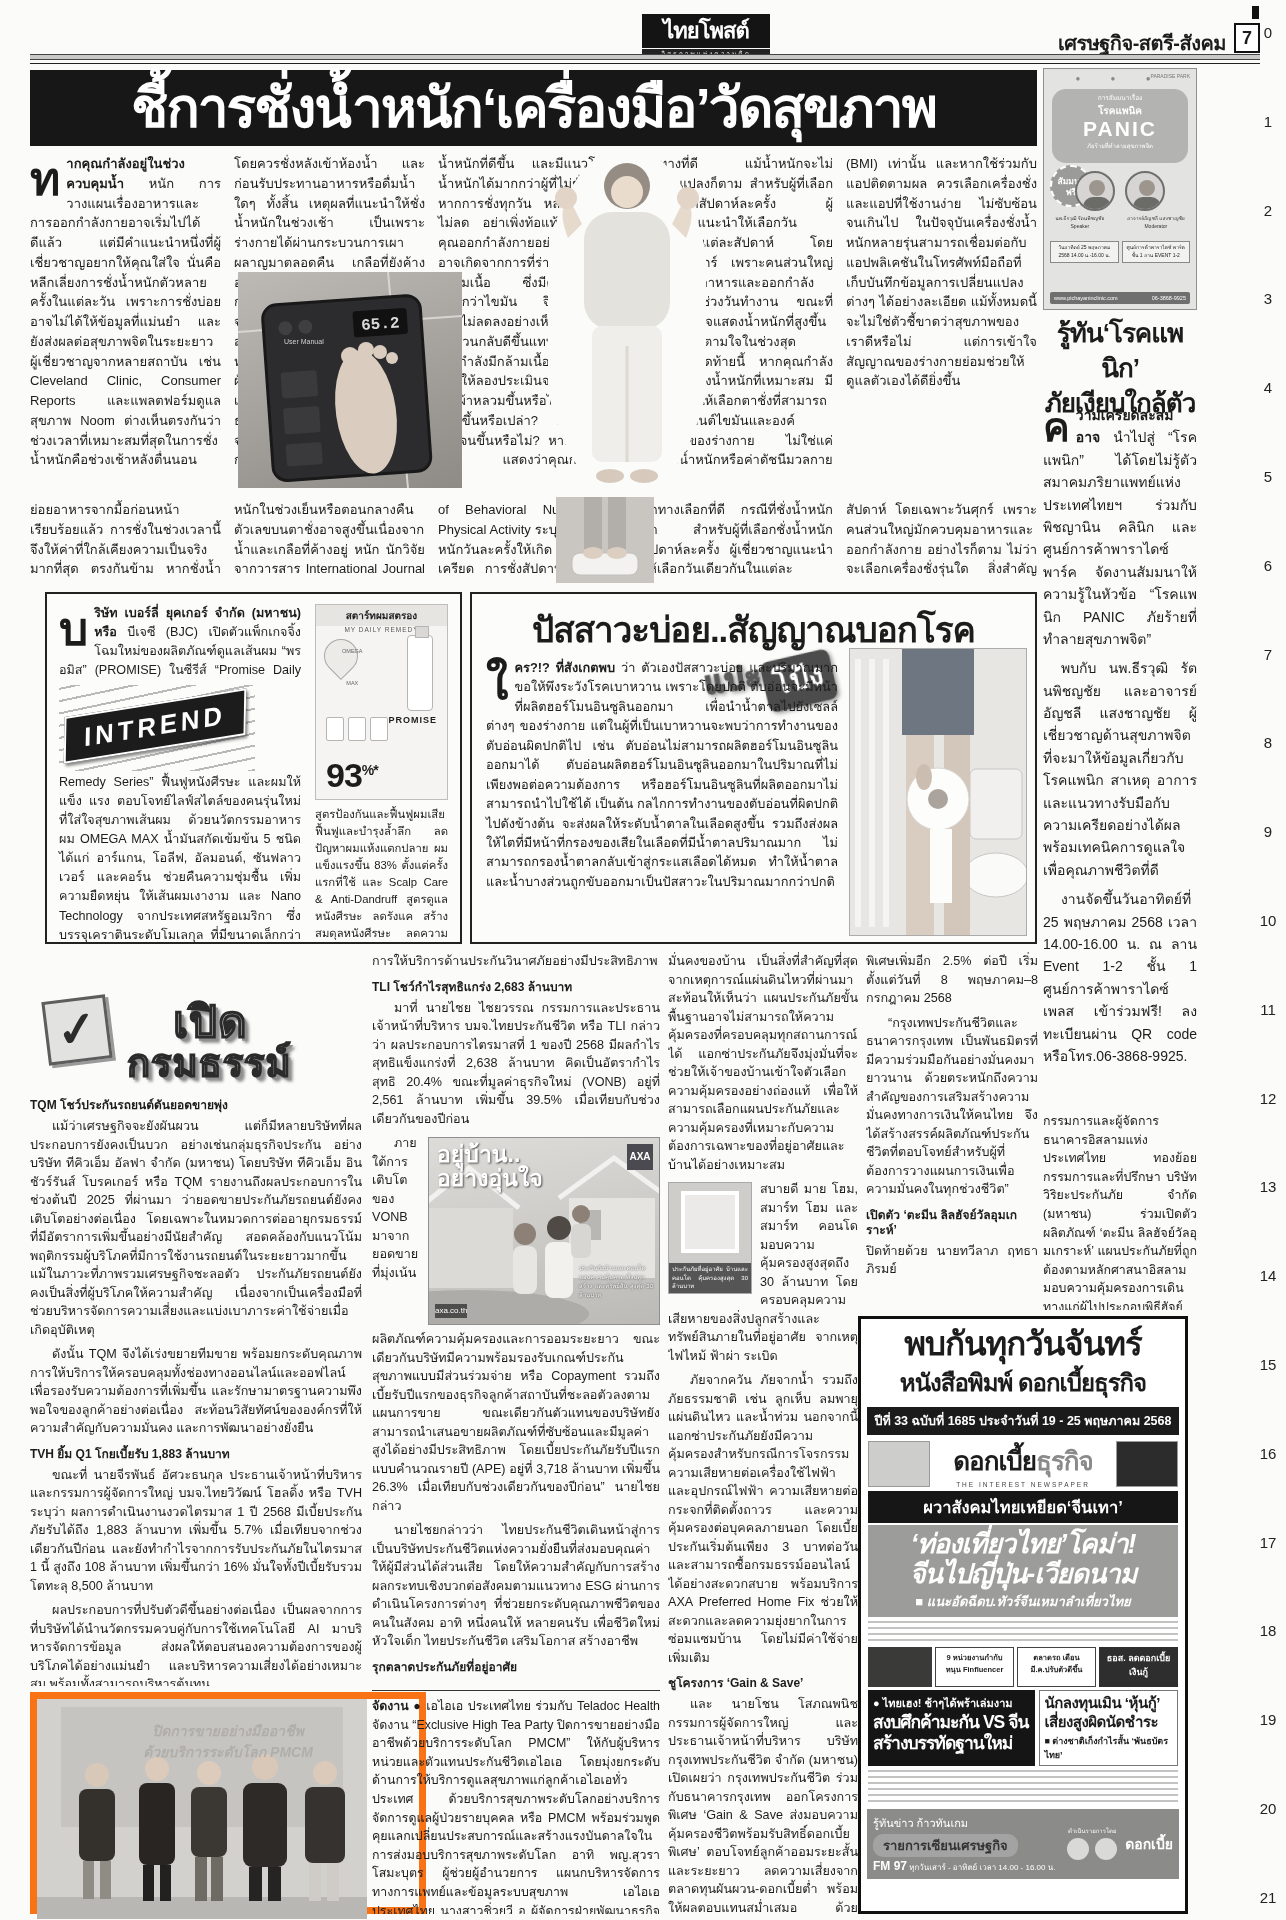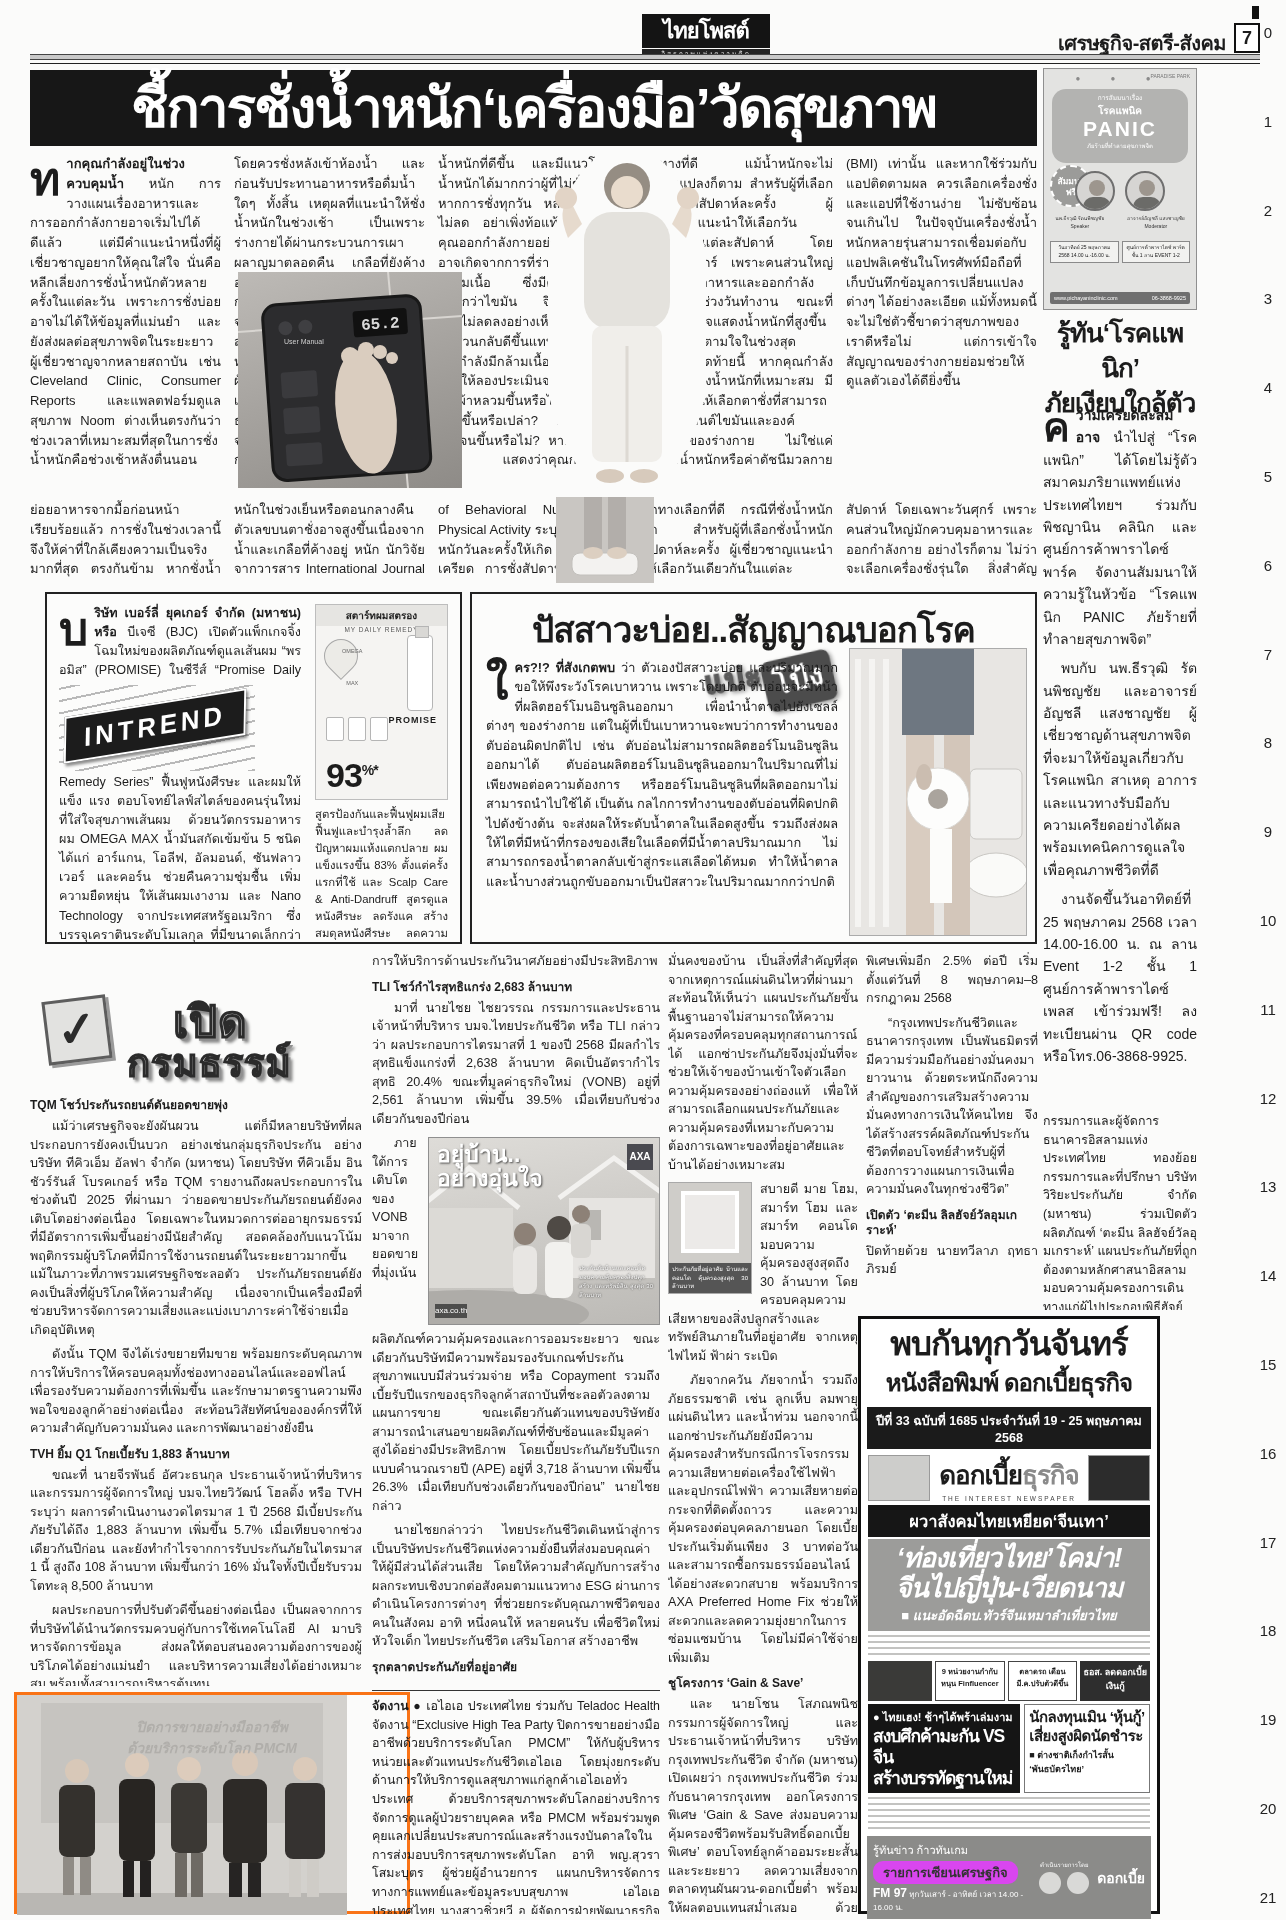--- a/index.html
+++ b/index.html
@@ -135,21 +135,21 @@
   .story-row{display:flex;gap:4px;margin-top:3px}
   .story-l{width:54%;background:#151515;color:#fff;padding:4px 5px;font-weight:bold}
   .story-l .s1{font-size:11px;}
   .story-l .s2{font-size:17.5px;letter-spacing:-1px;line-height:1.2}
   .story-r{flex:1;border:1px solid #777;padding:3px 4px;font-weight:bold}
   .story-r .s2{font-size:15px;line-height:1.25;letter-spacing:-.5px}
   .story-r .s3{font-size:9px;margin-top:2px}
   .radio{background:#8b8b89;color:#fff;margin:5px -1px 0;padding:5px 6px;display:flex;align-items:center;gap:6px}
   .radio .r-left{flex:1}
   .radio .r1{font-size:11px}
-  .radio .pill{display:inline-block;background:#d946ef;color:#333;font-size:13px;font-weight:bold;
+  .radio .pill{display:inline-block;background:#a3a3a3;color:#333;font-size:13px;font-weight:bold;
                border-radius:10px;padding:1px 10px;margin:2px 0}
   .radio .r3{font-size:8px}
   .radio .r3 b{font-size:12px}
   .hosts{text-align:center;font-size:6px}
   .hosts .hc{display:inline-block;width:22px;height:22px;border-radius:50%;background:#d9d9d7;margin:2px 2px 0}
   .r-logo{font-size:14px;font-weight:bold;text-align:right}
 </style>
 </head>
 <body>
 
@@ -316,21 +316,21 @@
 
 <div class="abs news colblk" style="left:30px;top:1086px;width:332px;height:600px">
   <div class="shead" style="margin-top:12px">TQM โชว์ประกันรถยนต์ดันยอดขายพุ่ง</div>
   <p class="news-s">แม้ว่าเศรษฐกิจจะยังผันผวน แต่ก็มีหลายบริษัทที่ผลประกอบการยังคงเป็นบวก อย่างเช่นกลุ่มธุรกิจประกัน อย่าง บริษัท ทีคิวเอ็ม อัลฟา จำกัด (มหาชน) โดยบริษัท ทีคิวเอ็ม อินชัวร์รันส์ โบรคเกอร์ หรือ TQM รายงานถึงผลประกอบการในช่วงต้นปี 2025 ที่ผ่านมา ว่ายอดขายประกันภัยรถยนต์ยังคงเติบโตอย่างต่อเนื่อง โดยเฉพาะในหมวดการต่ออายุกรมธรรม์ที่มีอัตราการเพิ่มขึ้นอย่างมีนัยสำคัญ สอดคล้องกับแนวโน้มพฤติกรรมผู้บริโภคที่มีการใช้งานรถยนต์ในระยะยาวมากขึ้น แม้ในภาวะที่ภาพรวมเศรษฐกิจชะลอตัว ประกันภัยรถยนต์ยังคงเป็นสิ่งที่ผู้บริโภคให้ความสำคัญ เนื่องจากเป็นเครื่องมือที่ช่วยบริหารจัดการความเสี่ยงและแบ่งเบาภาระค่าใช้จ่ายเมื่อเกิดอุบัติเหตุ</p>
   <p class="news-s">ดังนั้น TQM จึงได้เร่งขยายทีมขาย พร้อมยกระดับคุณภาพการให้บริการให้ครอบคลุมทั้งช่องทางออนไลน์และออฟไลน์ เพื่อรองรับความต้องการที่เพิ่มขึ้น และรักษามาตรฐานความพึงพอใจของลูกค้าอย่างต่อเนื่อง สะท้อนวิสัยทัศน์ขององค์กรที่ให้ความสำคัญกับความมั่นคง และการพัฒนาอย่างยั่งยืน</p>
   <div class="shead">TVH ยิ้ม Q1 โกยเบี้ยรับ 1,883 ล้านบาท</div>
   <p class="news-s">ขณะที่ นายจีรพันธ์ อัศวะธนกุล ประธานเจ้าหน้าที่บริหารและกรรมการผู้จัดการใหญ่ บมจ.ไทยวิวัฒน์ โฮลดิ้ง หรือ TVH ระบุว่า ผลการดำเนินงานงวดไตรมาส 1 ปี 2568 มีเบี้ยประกันภัยรับได้ถึง 1,883 ล้านบาท เพิ่มขึ้น 5.7% เมื่อเทียบจากช่วงเดียวกันปีก่อน และยังทำกำไรจากการรับประกันภัยในไตรมาส 1 นี้ สูงถึง 108 ล้านบาท เพิ่มขึ้นกว่า 16% มั่นใจทั้งปีเบี้ยรับรวมโตทะลุ 8,500 ล้านบาท</p>
   <p class="news-s">ผลประกอบการที่ปรับตัวดีขึ้นอย่างต่อเนื่อง เป็นผลจากการที่บริษัทได้นำนวัตกรรมควบคู่กับการใช้เทคโนโลยี AI มาบริหารจัดการข้อมูล ส่งผลให้ตอบสนองความต้องการของผู้บริโภคได้อย่างแม่นยำ และบริหารความเสี่ยงได้อย่างเหมาะสม พร้อมทั้งสามารถบริหารต้นทุน</p>
 </div>
 
-<div class="abs" style="left:14px;top:1692px;width:396px;height:222px;border:3px solid #f97316">
+<div class="abs" style="left:30px;top:1692px;width:396px;height:222px;border:7px solid #f97316">
   <svg width="330" height="220" viewBox="0 0 330 220">
     <rect width="330" height="220" fill="#d3d1cd"></rect>
     <rect x="24" y="8" width="282" height="120" fill="#c6c4c0"></rect>
     <rect x="0" y="198" width="330" height="22" fill="#b9b7b3"></rect>
     <g>
       <circle cx="60" cy="76" r="12" fill="#d8c8b8"></circle>
         <rect x="42" y="90" width="36" height="72" rx="8" fill="#34312d"></rect>
         <rect x="46" y="162" width="11" height="38" fill="#8f8b85"></rect>
         <rect x="63" y="162" width="11" height="38" fill="#8f8b85"></rect>
       <circle cx="120" cy="70" r="12" fill="#dccbbb"></circle>
@@ -446,21 +446,21 @@
 <div class="abs side-art" style="left:1043px;top:404px;width:154px;height:702px;overflow:hidden">
   <p class="noind"><span class="dc" style="font-size:40px;line-height:36px">ค</span><b>วามเครียดสะสมอาจ</b>
   <span>นำไปสู่ “โรคแพนิก” ได้โดยไม่รู้ตัว สมาคมภริยาแพทย์แห่งประเทศไทยฯ ร่วมกับพิชญานิน คลินิก และศูนย์การค้าพาราไดซ์ พาร์ค จัดงานสัมมนาให้ความรู้ในหัวข้อ “โรคแพนิก PANIC ภัยร้ายที่ทำลายสุขภาพจิต”</span></p>
   <p>พบกับ นพ.ธีรวุฒิ รัตนพิชญชัย และอาจารย์อัญชลี แสงชาญชัย ผู้เชี่ยวชาญด้านสุขภาพจิต ที่จะมาให้ข้อมูลเกี่ยวกับโรคแพนิก สาเหตุ อาการ และแนวทางรับมือกับความเครียดอย่างได้ผล พร้อมเทคนิคการดูแลใจเพื่อคุณภาพชีวิตที่ดี</p>
   <p>งานจัดขึ้นวันอาทิตย์ที่ 25 พฤษภาคม 2568 เวลา 14.00-16.00 น. ณ ลาน Event 1-2 ชั้น 1 ศูนย์การค้าพาราไดซ์ เพลส เข้าร่วมฟรี! ลงทะเบียนผ่าน QR code หรือโทร.06-3868-9925.</p>
 </div>
 <div class="abs side-sm" style="left:1043px;top:1112px;width:154px;height:198px;overflow:hidden">
   <span>กรรมการและผู้จัดการ ธนาคารอิสลามแห่งประเทศไทย ทองย้อย กรรมการและที่ปรึกษา บริษัท วิริยะประกันภัย จำกัด (มหาชน) ร่วมเปิดตัวผลิตภัณฑ์ ‘ตะมีน ลิลฮัจย์วัลอุมเกราะห์’ แผนประกันภัยที่ถูกต้องตามหลักศาสนาอิสลาม มอบความคุ้มครองการเดินทางแก่ผู้ไปประกอบพิธีฮัจย์และอุมเราะห์ ณ ราชอาณาจักรซาอุดีอาระเบีย เพื่ออำนวยความสะดวกและเพิ่มความอุ่นใจแก่พี่น้องชาวไทยมุสลิมในการเดินทางแสวงบุญ.</span>
 </div>
 
-<div class="abs dok" style="left:858px;top:1316px;width:302px;height:598px">
+<div class="abs dok" style="left:858px;top:1316px;width:330px;height:598px">
   <div class="dok-h1">พบกันทุกวันจันทร์</div>
   <div class="dok-h2">หนังสือพิมพ์ ดอกเบี้ยธุรกิจ</div>
   <div class="dok-issue">ปีที่ 33 ฉบับที่ 1685 ประจำวันที่ 19 - 25 พฤษภาคม 2568</div>
   <div class="dok-mast">
     <div class="dok-promo"></div>
     <div class="dok-name">
       <div class="n1"><span>ดอกเบี้ย</span><em>ธุรกิจ</em></div>
       <div class="n2">THE INTEREST NEWSPAPER</div>
     </div>
     <div class="dok-promo dark"></div>

